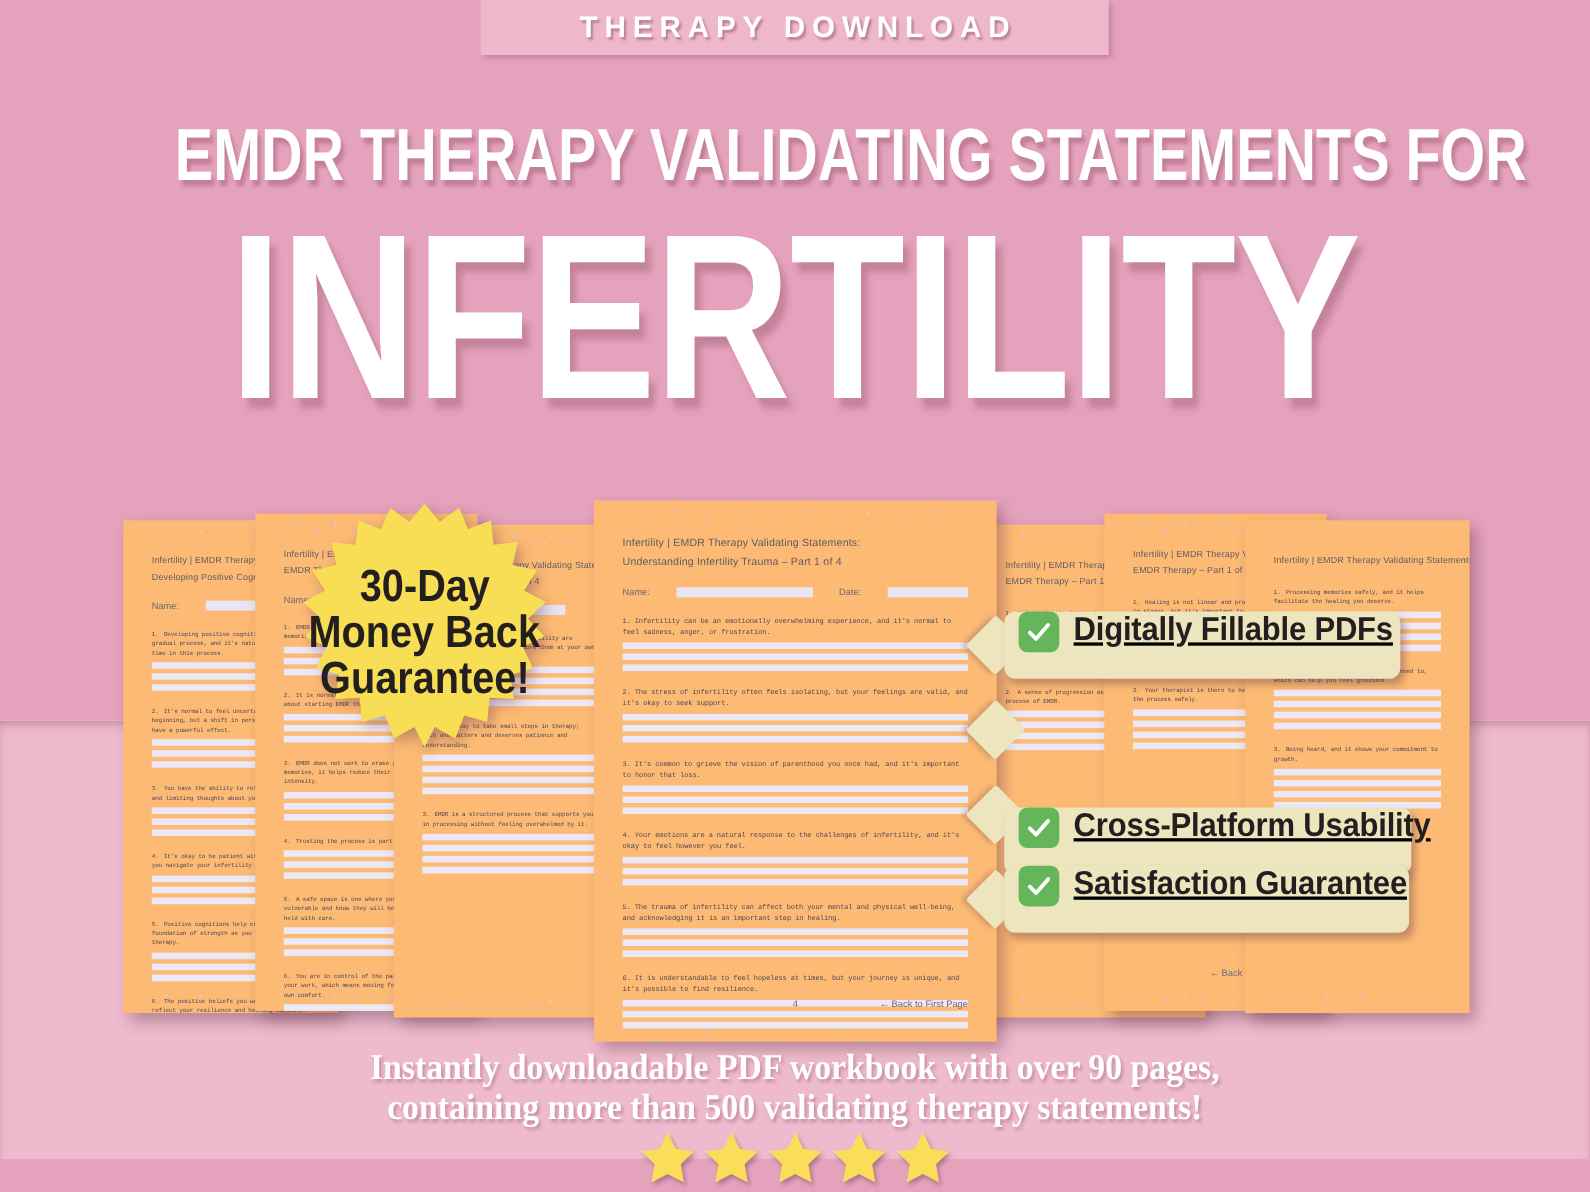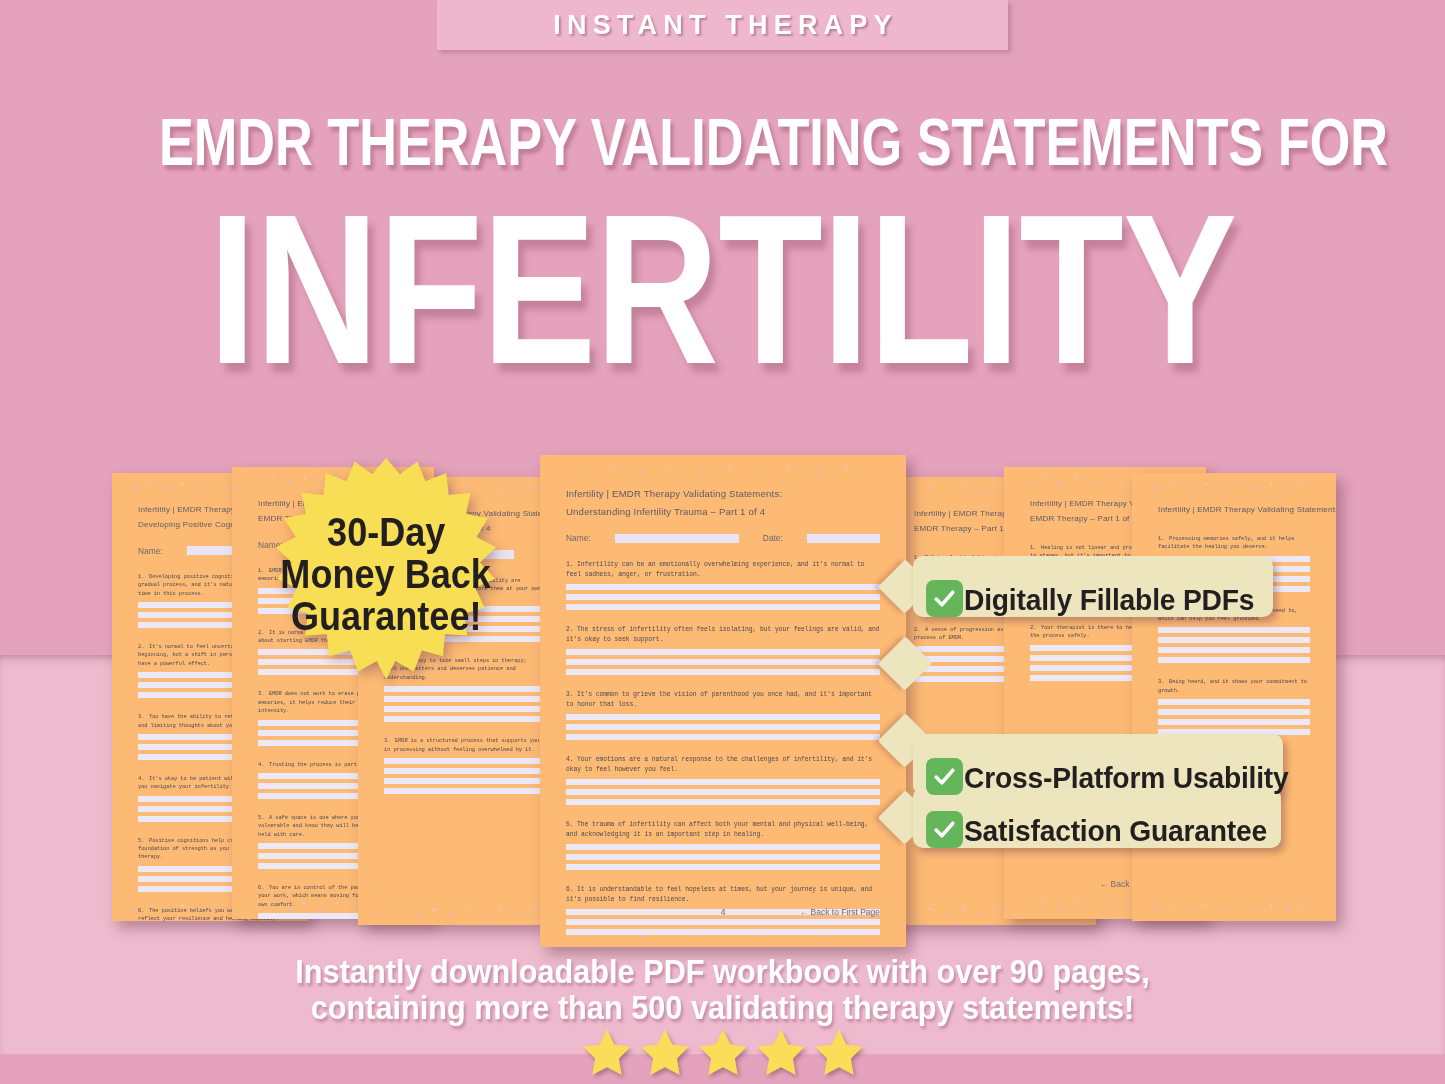--- a/index.html
+++ b/index.html
@@ -148,21 +148,21 @@
   
   .features { position:absolute; left:886px; top:556px; width:400px; z-index:25; }
   .feat {
     position:relative; height:61px; margin-bottom:16px;
     display:flex; align-items:center;
   }
   .feat-body {
     position:relative; margin-left:27px; height:61px; flex:1;
     background:#ece5bd; border-radius:10px;
     box-shadow:4px 5px 7px rgba(95,50,70,.35);
-    display:flex; align-items:flex-end; gap:1px; padding:0 16px 0 13px;
+    display:flex; align-items:flex-start; gap:13px; padding:0 16px 0 13px;text-decoration:underline;
   }
   .feat-arrow {
     position:absolute; left:0; top:11px; width:38px; height:39px;
     background:#ece5bd; border-radius:3px;
     transform: rotate(45deg);
     box-shadow:-3px 3px 5px rgba(95,50,70,.25);
   }
   .chk {
     position:relative; z-index:2;
     width:37px; height:37px; border-radius:8px; background:#65b55b;
@@ -180,21 +180,21 @@
   
   .feat.w1 .feat-body { max-width:360px; }
   .feat.w2 .feat-body { max-width:360px; }
   .feat.w3 .feat-body { max-width:330px; }
   .feat.w4 .feat-body { max-width:370px;margin-top:48px; }
   .feat.w5 .feat-body { max-width:368px; }
 
   
   .bottom-copy {
     position:absolute; left:0; top:954px; width:1445px; text-align:center;
-    font-family:Liberation Sans, sans-serif;
+    font-family:Liberation Serif, serif;
     font-weight:700; font-size:33px; line-height:1.08; color:#ffffff;
     text-shadow:2px 3px 3px rgba(150,85,110,.45);
     z-index:15;
   }
   .bottom-copy span { display:block; transform:scaleX(0.93); white-space:nowrap; }
 
   
   .stars {
     position:absolute; left:0; top:1026px; width:1445px;
     display:flex; justify-content:center; gap:6px; z-index:16;
@@ -204,21 +204,21 @@
 </head>
 <body>
 
 <div id="stage">
 
   <div class="band-top"></div>
   <div class="band-mid"></div>
   <div class="band-bottom"></div>
 
   <div class="banner">
-    <div class="banner-text">INSTANT THERAPY</div>
+    <div class="banner-text">THERAPY DOWNLOAD</div>
   </div>
 
   <div class="headline-sub">EMDR THERAPY VALIDATING STATEMENTS FOR</div>
   <div class="headline-main">INFERTILITY</div>
 
   <div class="pages">
 
     <div class="page pg-small" id="page-left">
       <div class="orn-top"></div>
       <div class="orn-bot"></div>

